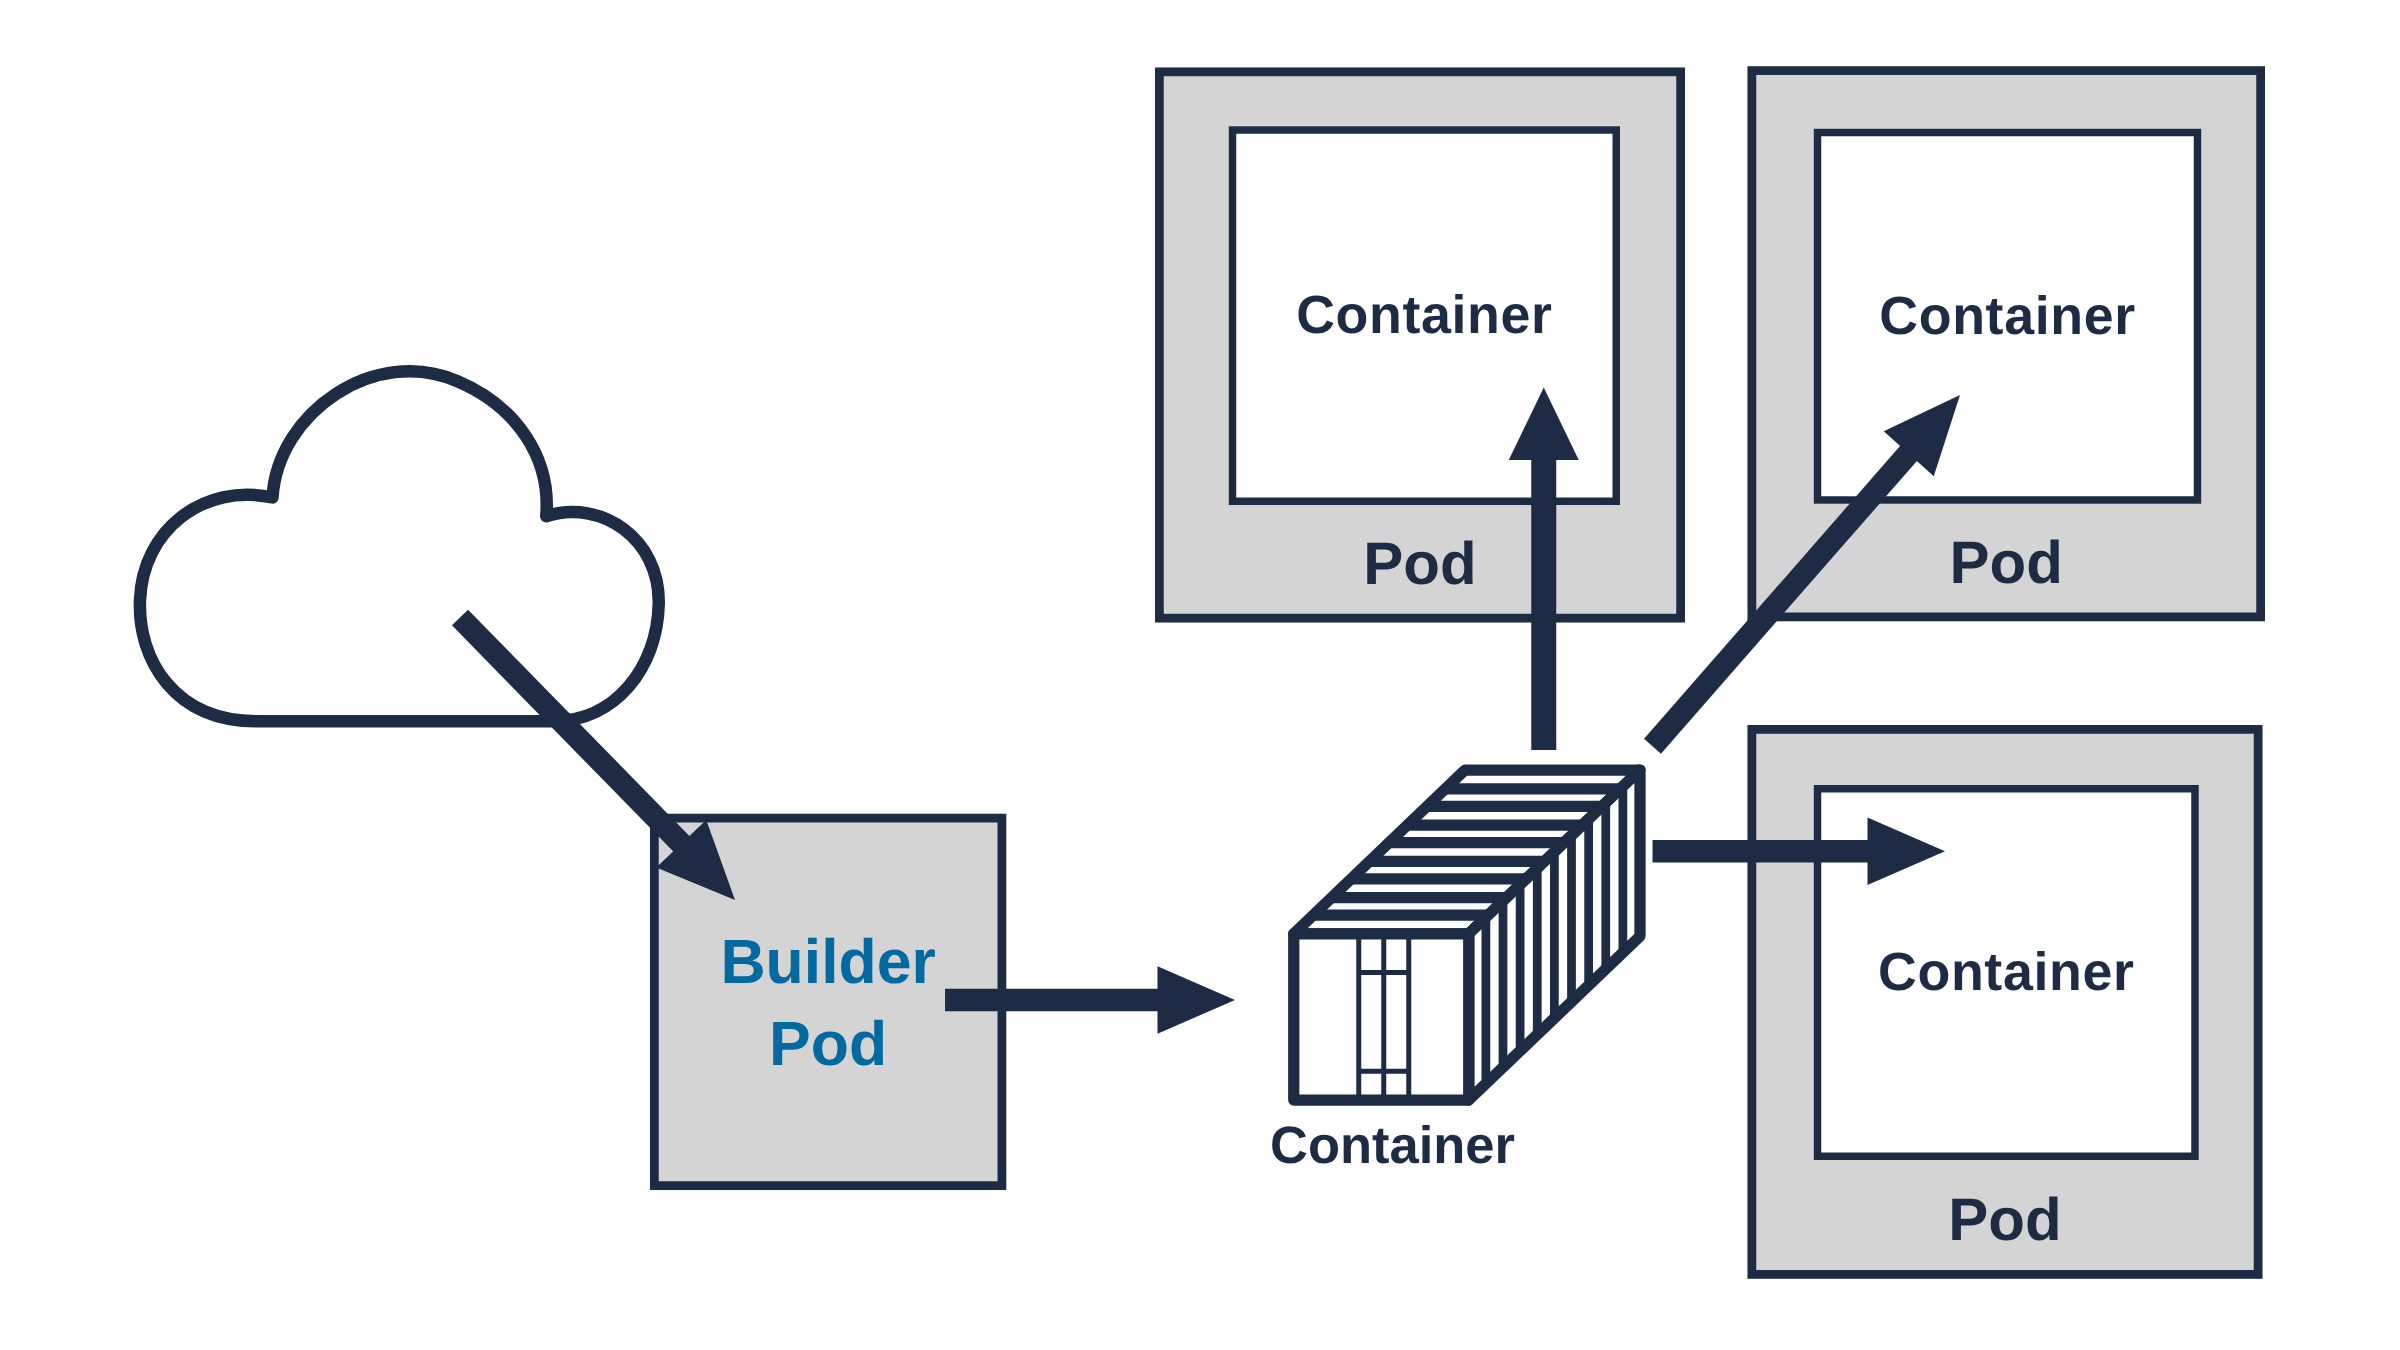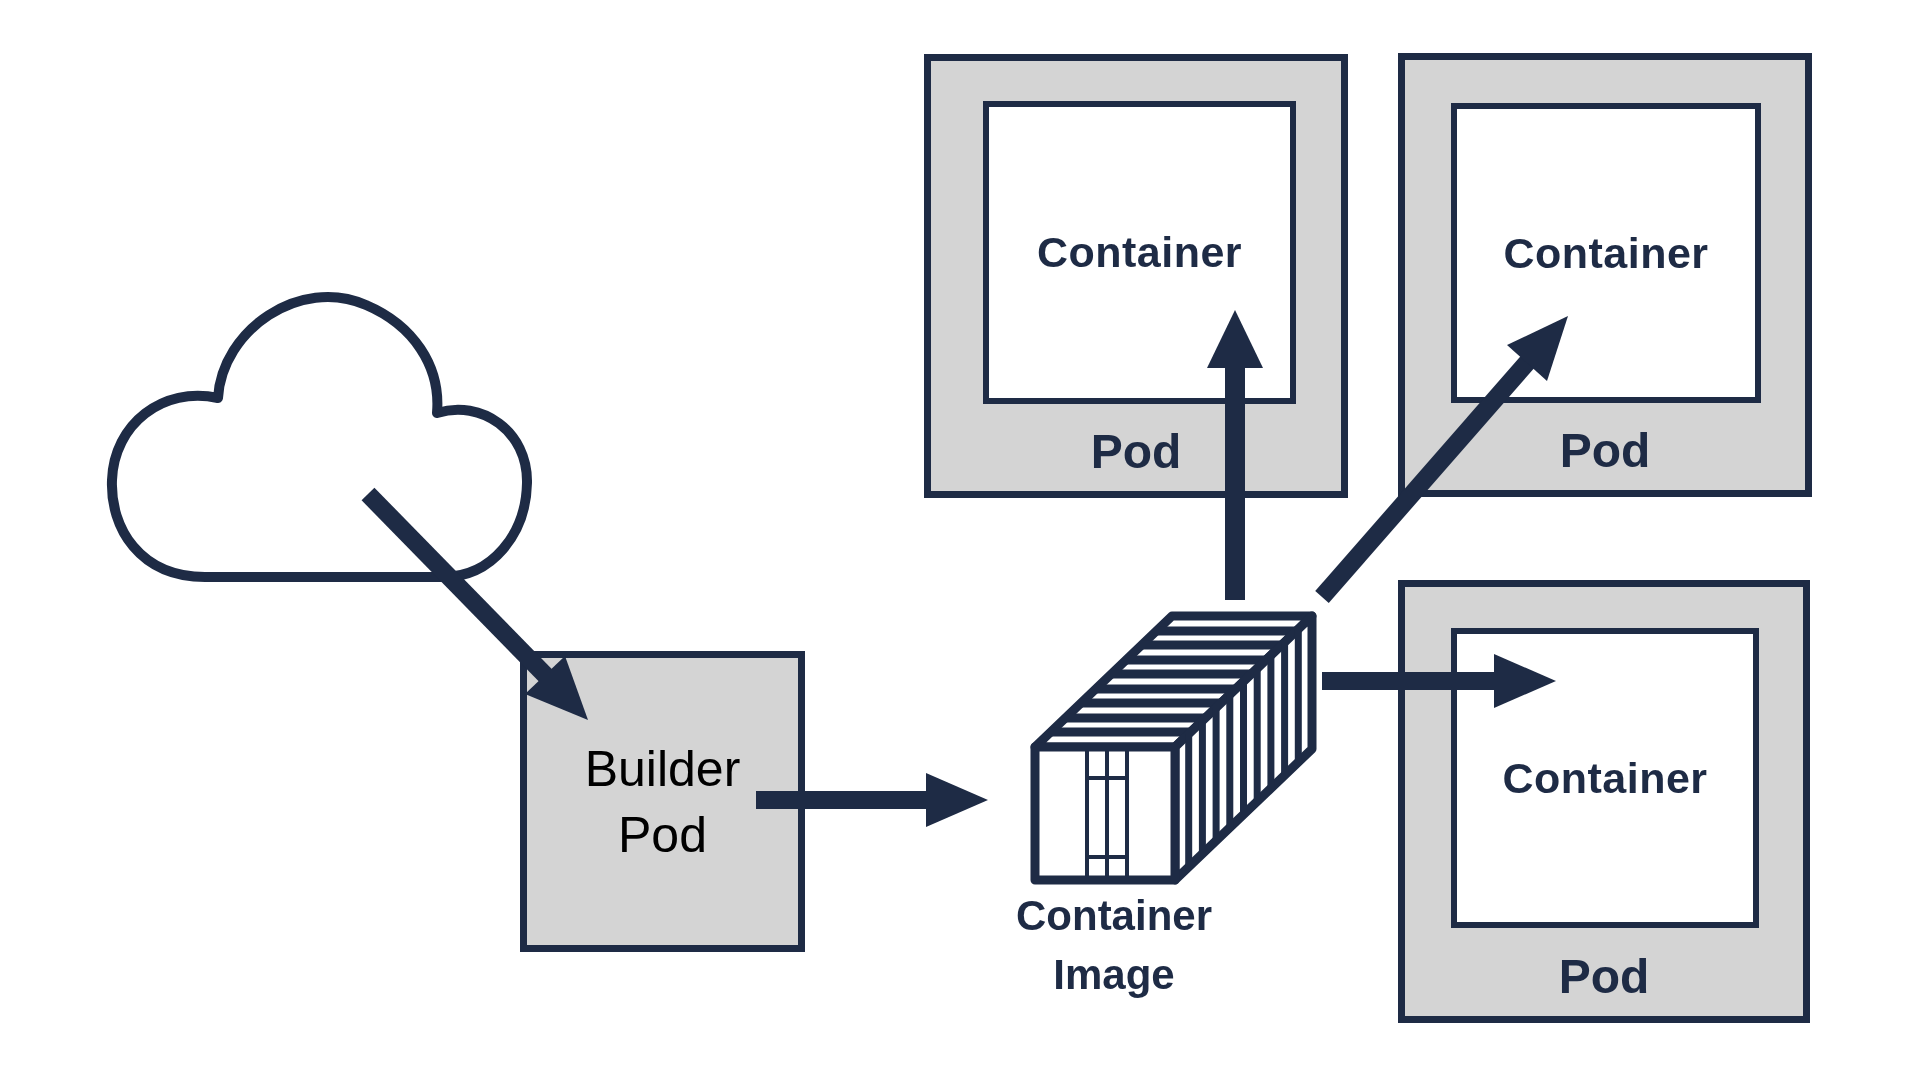--- a/index.html
+++ b/index.html
@@ -70,22 +70,22 @@
     border: 7px solid #1E2B45;
     box-sizing: border-box;
     display: flex;
     flex-direction: column;
     align-items: center;
     justify-content: center;
     z-index: 1;
   }
   .builder-line {
     font-size: 50px;
-    font-weight: 400;
-    color: #000000;
+    font-weight: 700;
+    color: #0369a1;
     line-height: 66px;
     text-align: center;
   }
   .image-label {
     position: absolute;
     left: 964px; top: 886px;
     width: 300px;
     text-align: center;
     z-index: 1;
   }
@@ -122,21 +122,20 @@
 
   <div class="pod pod-br">
     <div class="pod-inner">
       <span class="container-label">Container</span>
     </div>
     <div class="pod-label">Pod</div>
   </div>
 
   <div class="image-label">
     <div class="image-label-line">Container</div>
-    <div class="image-label-line">Image</div>
   </div>
 
   <svg id="diagram-svg" viewBox="0 0 1920 1080">
 
     <g>
       <path d="M 205,577
                C 140,577 110,528 112,480
                C 114,424 163,386 218,398
                C 222,330 300,276 366,305
                C 413,325 441,366 437,413

